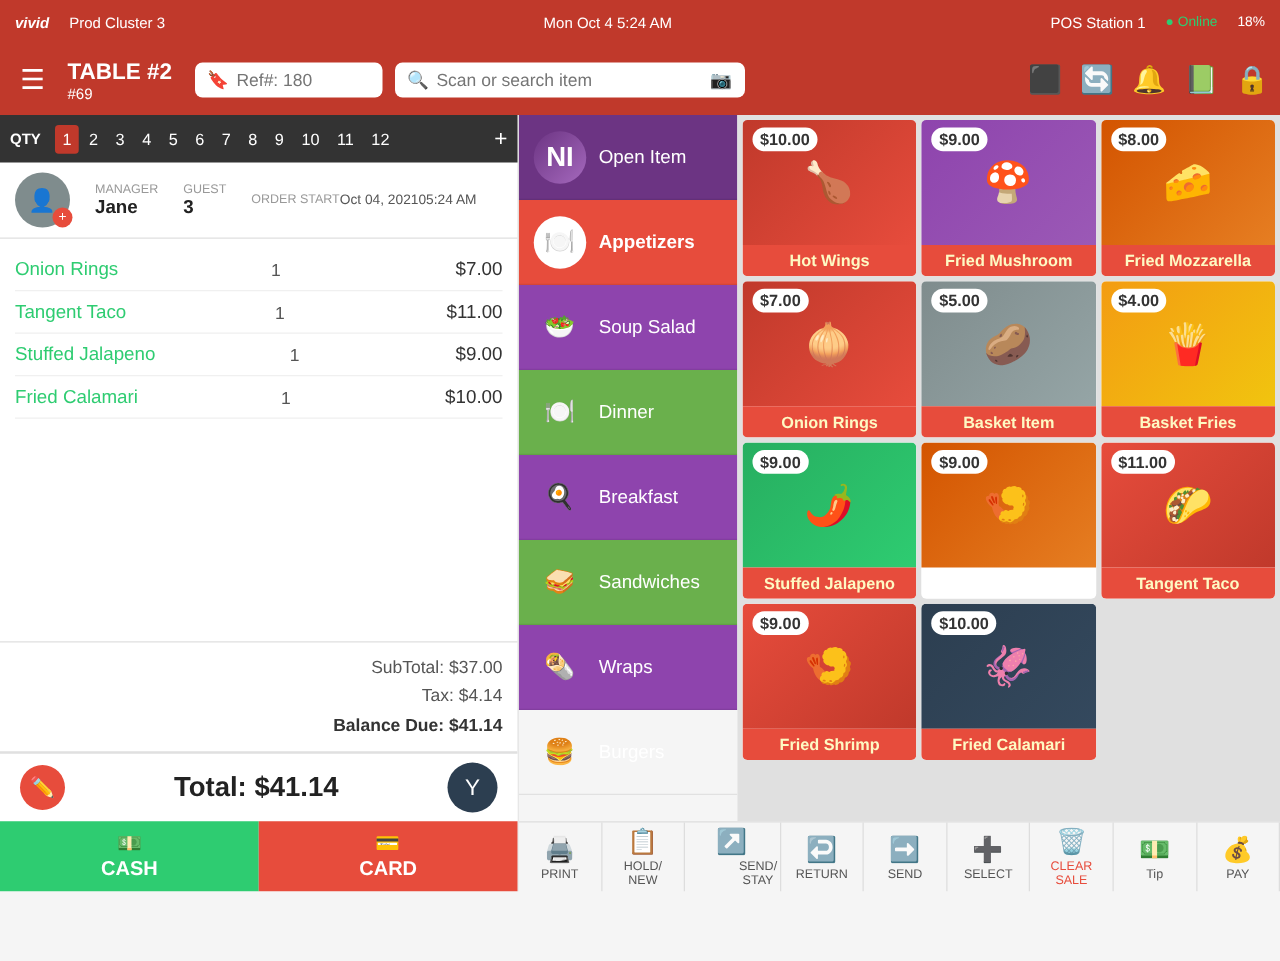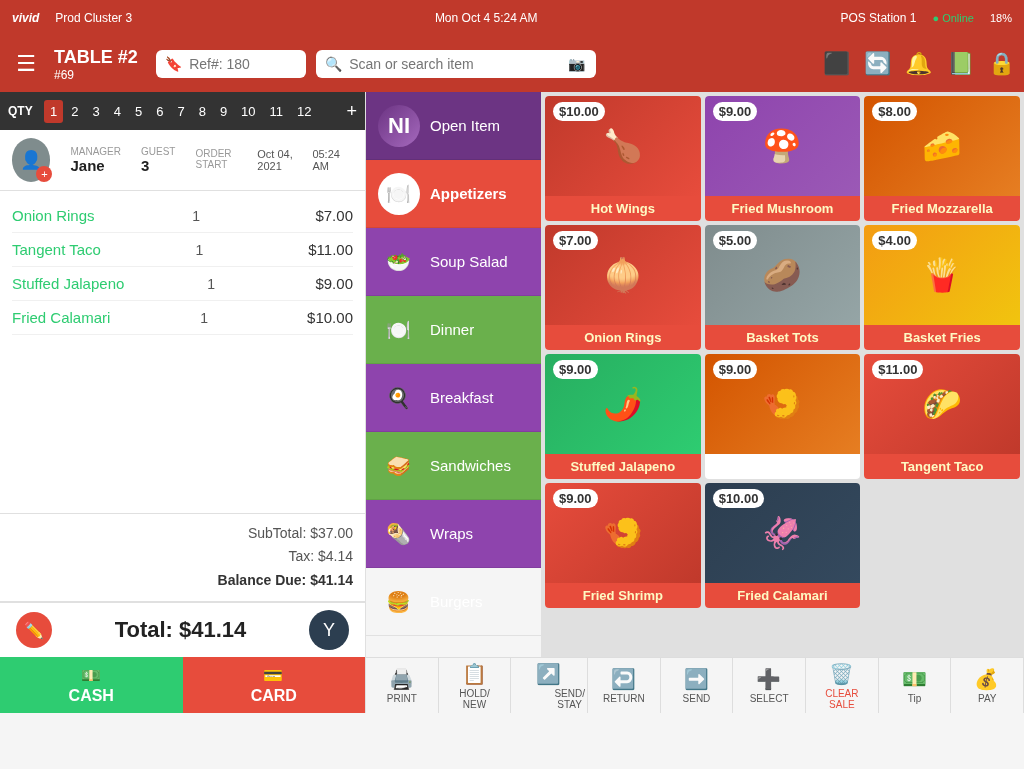--- a/index.html
+++ b/index.html
@@ -23,21 +23,21 @@
     .ref-input input { border: none; outline: none; font-size: 14px; color: #333; width: 110px; }
     .search-box { background: white; border: none; border-radius: 6px; padding: 6px 10px; font-size: 14px; color: #666; flex: 1; display: flex; align-items: center; gap: 6px; max-width: 280px; }
     .search-box input { border: none; outline: none; font-size: 14px; color: #999; width: 100%; }
     .header-icons { display: flex; gap: 14px; margin-left: auto; align-items: center; }
     .header-icon { color: white; font-size: 22px; cursor: pointer; }
 
     
     .main { display: flex; height: calc(769px - 36px - 56px - 56px); }
 
     
-    .order-panel { width: 366px; background: white; display: flex; flex-direction: column; border-right: 1px solid #e0e0e0; }
+    .order-panel { width: 415px; background: white; display: flex; flex-direction: column; border-right: 1px solid #e0e0e0; }
     .order-info-bar { display: flex; align-items: center; padding: 8px 12px; border-bottom: 1px solid #e0e0e0; gap: 20px; }
     .manager-avatar { width: 44px; height: 44px; background: #7f8c8d; border-radius: 50%; display: flex; align-items: center; justify-content: center; color: white; font-size: 18px; position: relative; }
     .avatar-plus { position: absolute; bottom: 0; right: -2px; background: #e74c3c; border-radius: 50%; width: 16px; height: 16px; font-size: 11px; display: flex; align-items: center; justify-content: center; color: white; }
     .info-group { display: flex; flex-direction: column; }
     .info-label { font-size: 10px; color: #999; text-transform: uppercase; }
     .info-value { font-size: 15px; font-weight: bold; color: #222; }
     .order-start-group { display: flex; flex-direction: row; font-size: 11px; color: #555; }
 
     
     .qty-bar { display: flex; align-items: center; background: #333; height: 38px; padding: 0 8px; }
@@ -317,21 +317,21 @@
 
         <div class="food-card">
           <div class="food-img img-onionrings">🧅</div>
           <div class="food-price">$7.00</div>
           <div class="food-name">Onion Rings</div>
         </div>
 
         <div class="food-card">
           <div class="food-img img-baskettots">🥔</div>
           <div class="food-price">$5.00</div>
-          <div class="food-name">Basket Tots</div>
+          <div class="food-name">Basket Item</div>
         </div>
 
         <div class="food-card">
           <div class="food-img img-basketfries">🍟</div>
           <div class="food-price">$4.00</div>
           <div class="food-name">Basket Fries</div>
         </div>
 
         <div class="food-card">
           <div class="food-img img-stuffedjalap">🌶️</div>

